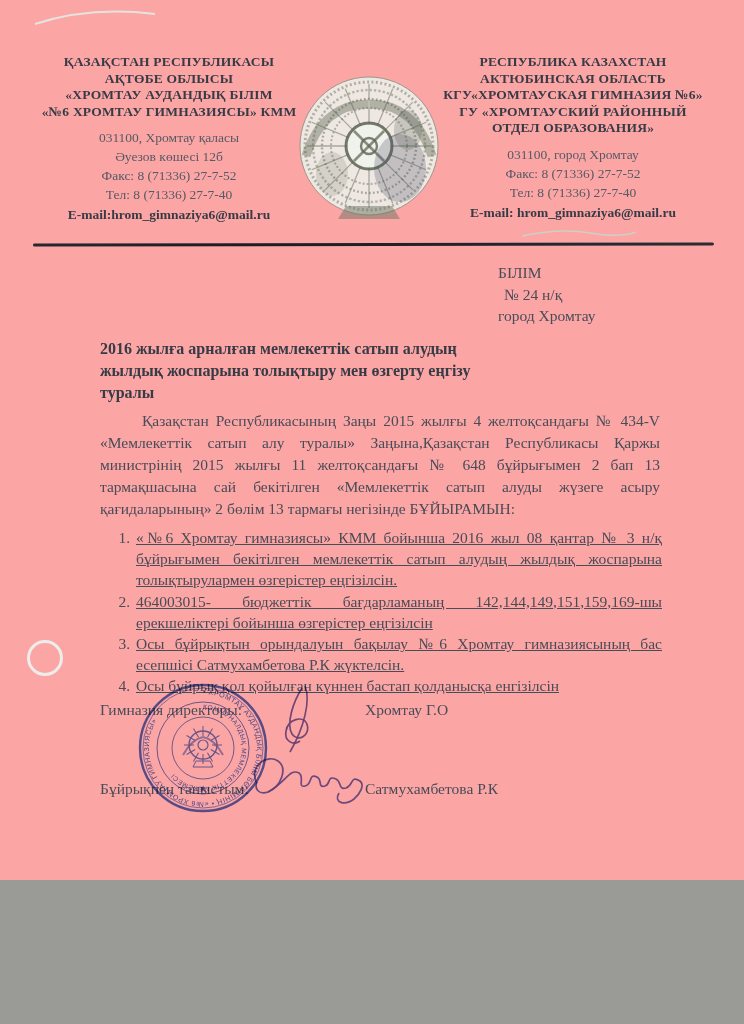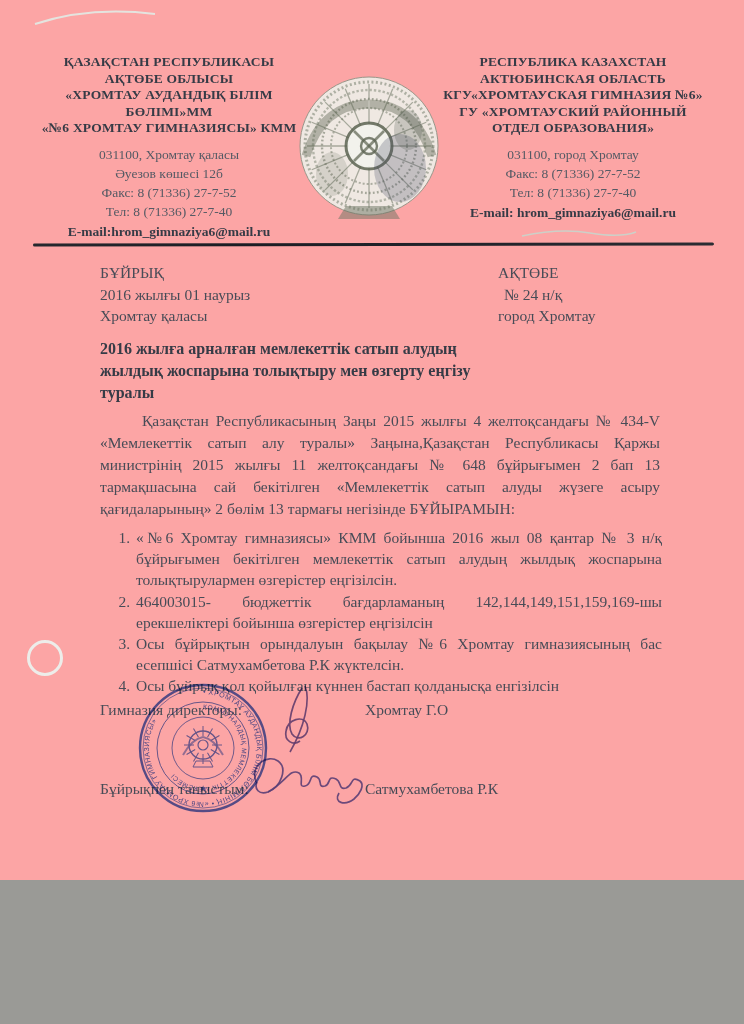--- a/index.html
+++ b/index.html
@@ -39,21 +39,21 @@
   #ohead-ru{left:498px;top:262px;}
   #ohead-ru .num{padding-left:6px;}
   
   #subject{position:absolute;left:100px;top:338px;width:398px;
            font-weight:bold;font-size:16px;line-height:22px;color:var(--ink-dark);}
   
   #preamble{position:absolute;left:100px;top:410px;width:560px;
             font-size:15.5px;line-height:22px;text-align:justify;text-indent:42px;}
   
   #directives{position:absolute;left:100px;top:527px;width:562px;font-size:15.5px;line-height:21.2px;}
-  #directives ol{margin:0;padding-left:34px;}
+  #directives ol{margin:0;padding-left:34px;text-decoration:underline;}
   #directives li{text-align:justify;padding-left:2px;}
   
   .sig-row{position:absolute;left:100px;width:560px;font-size:15.5px;}
   #sig-row-1{top:701px;}
   #sig-row-2{top:780px;}
   .sig-row .name{position:absolute;left:265px;top:0;}
   .ink{position:absolute;mix-blend-mode:multiply;opacity:.92;}
   #stamp-wrap{position:absolute;left:136px;top:681px;width:134px;height:134px;
               mix-blend-mode:multiply;opacity:.93;filter:blur(.2px);}
   
@@ -66,21 +66,20 @@
 </head>
 <body>
 
 <div class="page soft">
 
   <div class="hdr-block" id="header-left">
     <div class="org">
       <div>ҚАЗАҚСТАН РЕСПУБЛИКАСЫ</div>
       <div>АҚТӨБЕ ОБЛЫСЫ</div>
       <div>«ХРОМТАУ АУДАНДЫҚ БІЛІМ</div>
-      <div>БӨЛІМІ»ММ</div>
       <div>«№6 ХРОМТАУ ГИМНАЗИЯСЫ» КММ</div>
     </div>
     <div class="contact">
       <div>031100, Хромтау қаласы</div>
       <div>Әуезов көшесі 12б</div>
       <div>Факс: 8 (71336) 27-7-52</div>
       <div>Тел: 8 (71336) 27-7-40</div>
       <div class="email">E-mail:hrom_gimnaziya6@mail.ru</div>
     </div>
   </div>
@@ -134,27 +133,22 @@
     <div class="contact">
       <div>031100, город Хромтау</div>
       <div>Факс: 8 (71336) 27-7-52</div>
       <div>Тел: 8 (71336) 27-7-40</div>
       <div class="email">E-mail: hrom_gimnaziya6@mail.ru</div>
     </div>
   </div>
 
   <div id="rule"></div>
 
-  <div class="ohead" id="ohead-kk">
-    <div>БҰЙРЫҚ</div>
-    <div>2016 жылғы 01 наурыз</div>
-    <div>Хромтау қаласы</div>
-  </div>
   <div class="ohead" id="ohead-ru">
-    <div>АҚТӨБЕ</div>
+    <div>БІЛІМ</div>
     <div class="num">№ 24 н/қ</div>
     <div>город Хромтау</div>
   </div>
 
   <div id="subject">2016 жылға арналған мемлекеттік сатып алудың жылдық жоспарына толықтыру мен өзгерту еңгізу туралы</div>
 
   <div id="preamble">Қазақстан Республикасының Заңы 2015 жылғы 4 желтоқсандағы № 434-V «Мемлекеттік сатып алу туралы» Заңына,Қазақстан Республикасы Қаржы министрінің 2015 жылғы 11 желтоқсандағы № 648 бұйрығымен 2 бап 13 тармақшасына сай бекітілген «Мемлекеттік сатып алуды жүзеге асыру қағидаларының» 2 бөлім 13 тармағы негізінде БҰЙЫРАМЫН:</div>
 
   <div id="directives">
     <ol>

